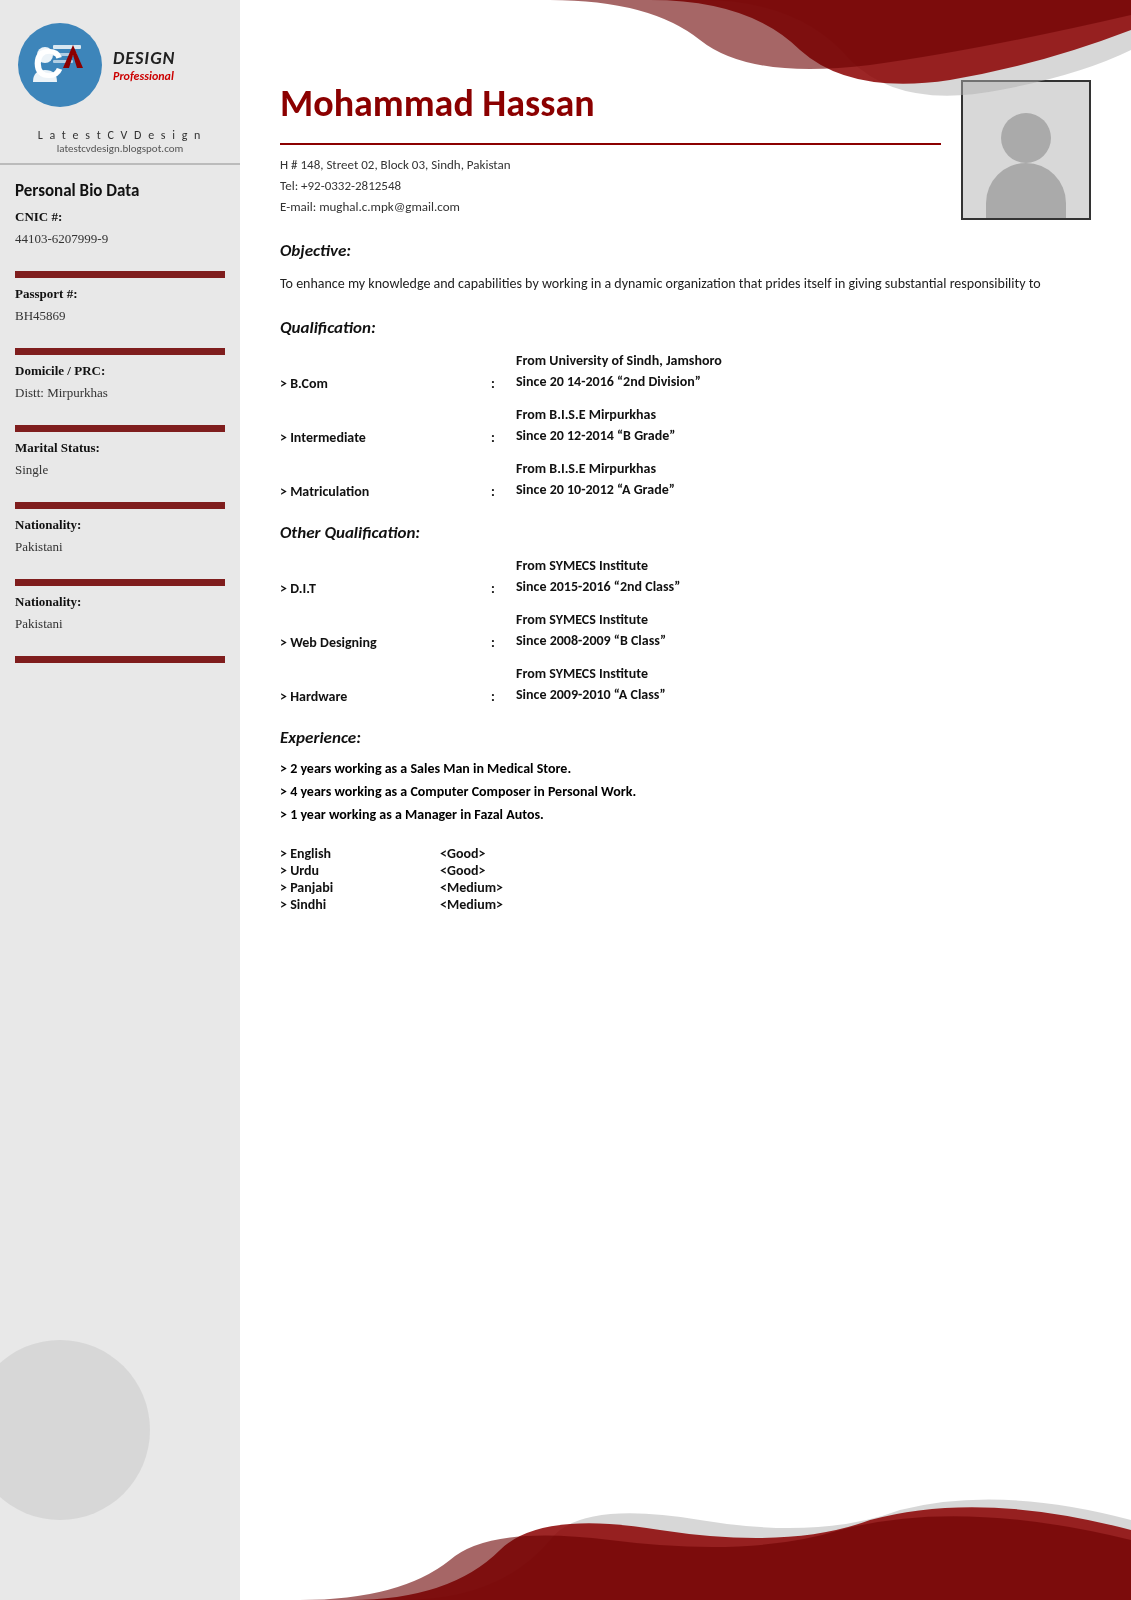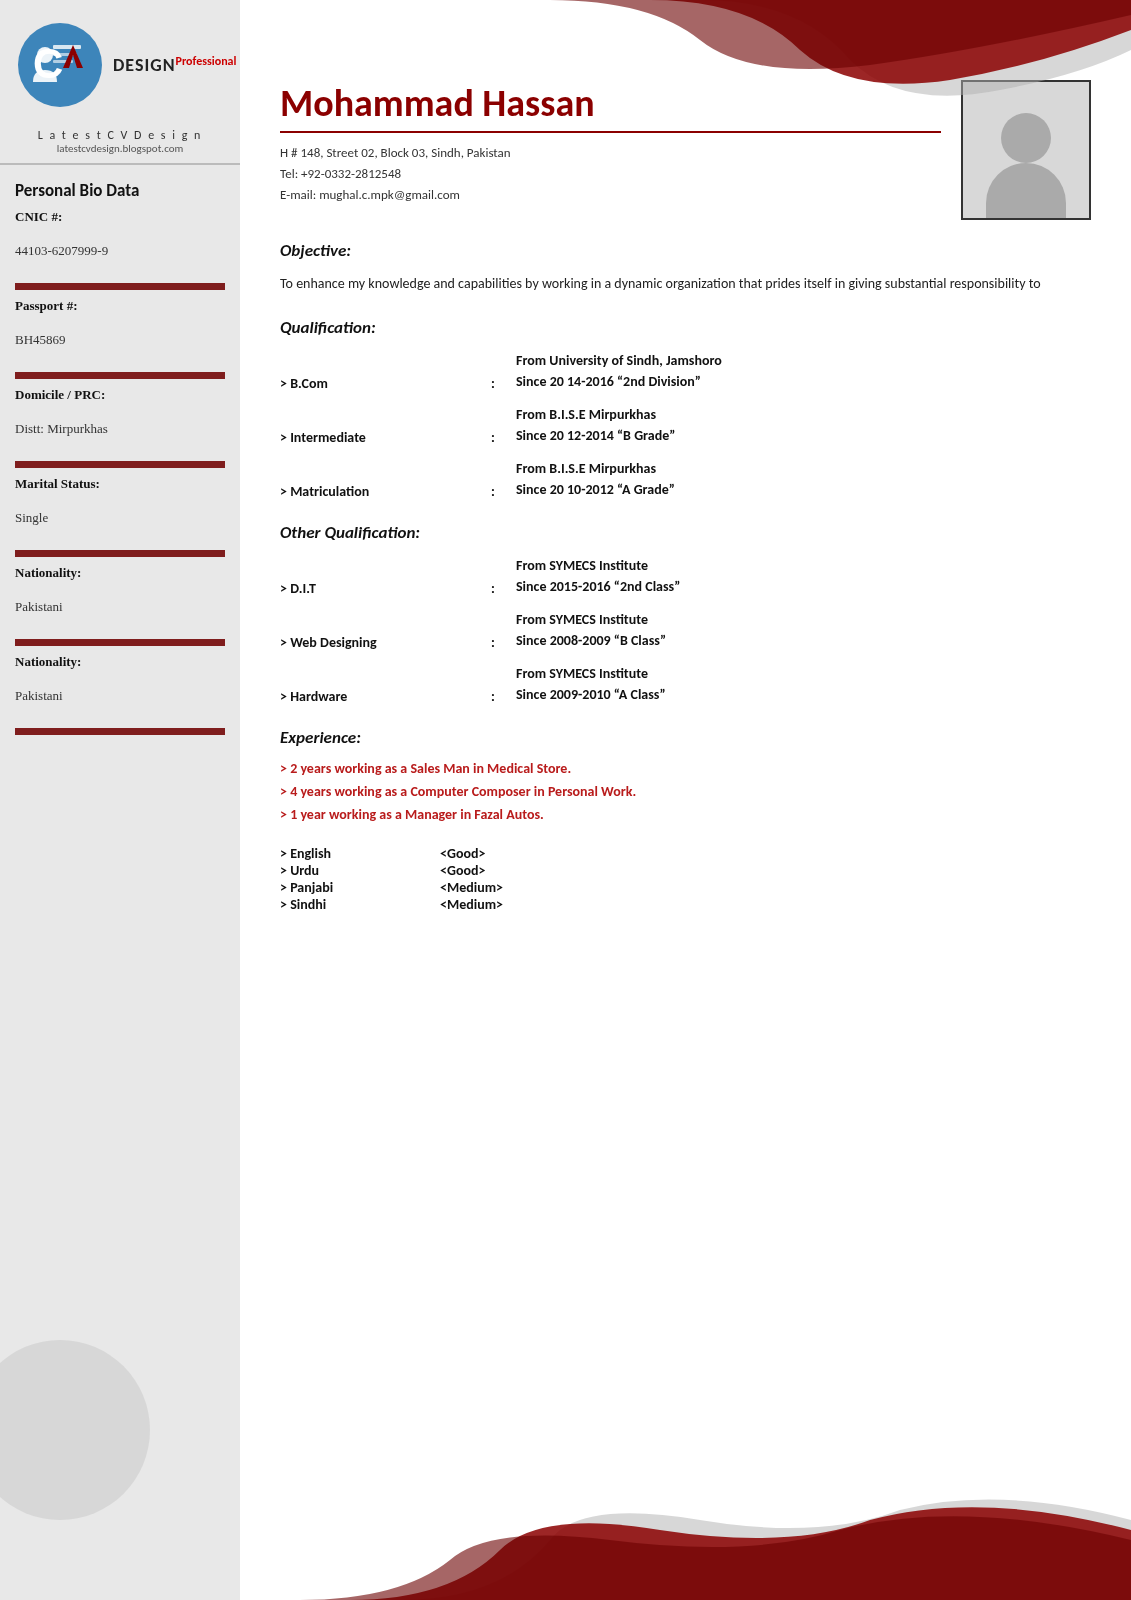--- a/index.html
+++ b/index.html
@@ -38,21 +38,22 @@
       align-items: center;
       gap: 8px;
     }
     .cv-logo {
       width: 90px;
       height: 90px;
       flex-shrink: 0;
     }
     .logo-text {
       display: flex;
-      flex-direction: row;
+      flex-direction: column;
+      font-style: italic;
     }
     .logo-design {
       font-size: 18px;
       font-weight: bold;
       color: #222;
       letter-spacing: 1px;
     }
     .logo-professional {
       font-size: 12px;
       color: #c00;
@@ -92,21 +93,21 @@
       font-family: Liberation Serif, serif;
     }
     .bio-label {
       font-size: 13px;
       font-weight: bold;
       color: #111;
     }
     .bio-value {
       font-size: 13px;
       color: #333;
-      margin-top: 18px;
+      margin-top: 6px;
     }
 
     
     .sidebar-circle {
       position: absolute;
       bottom: 80px;
       left: -30px;
       width: 180px;
       height: 180px;
       border-radius: 50%;
@@ -133,21 +134,21 @@
       padding-top: 50px;
     }
     .name-contact {
       flex: 1;
     }
     .full-name {
       font-size: 38px;
       font-weight: bold;
       color: #8b0000;
       border-bottom: 2px solid #8b0000;
-      padding-bottom: 5px;
+      padding-bottom: 17px;
       margin-bottom: 10px;
     }
     .contact-info {
       font-size: 13px;
       color: #333;
       line-height: 1.6;
     }
 
     
     .photo-box {
@@ -230,21 +231,21 @@
       font-size: 14px;
       font-weight: bold;
       color: #111;
       line-height: 1.5;
     }
 
     
     .exp-item {
       font-size: 14px;
       font-weight: bold;
-      color: #b91c1c;
+      color: #000000;
       margin-bottom: 6px;
     }
 
     
     .lang-grid {
       display: grid;
       grid-template-columns: 160px 120px;
       gap: 0 0;
     }
     .lang-item {

